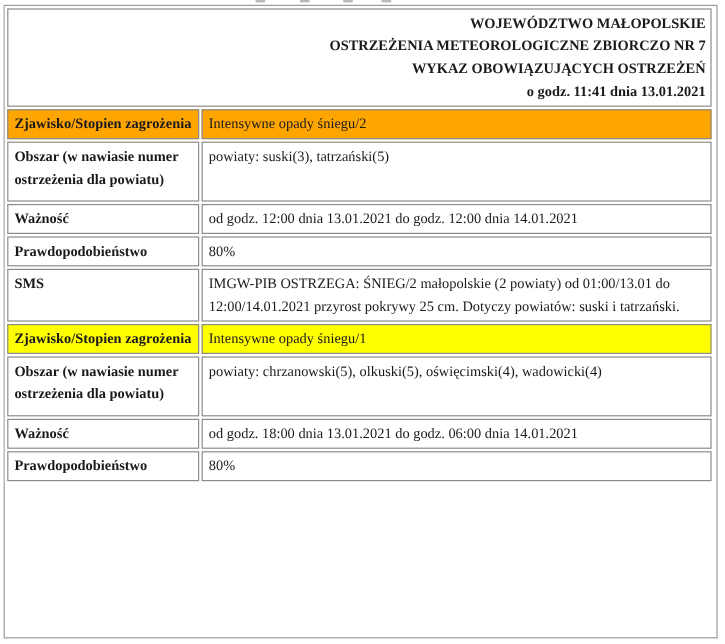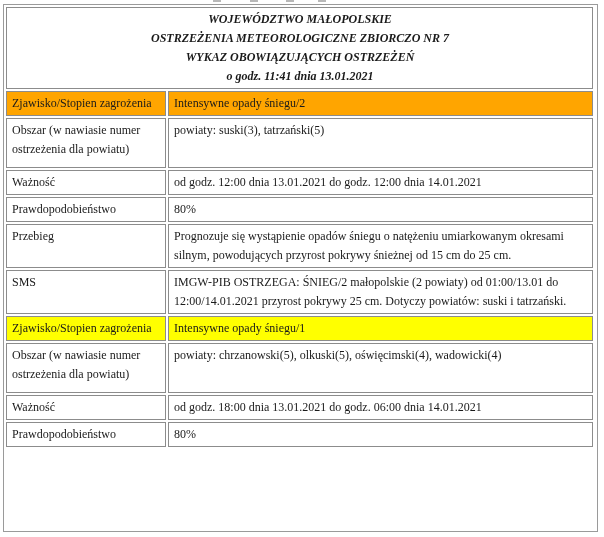--- a/index.html
+++ b/index.html
@@ -12,24 +12,24 @@
   .top-marks span { position: absolute; top: 0; width: 8px; height: 2px; background: #b8b8b8; }
   table.warn {
     position: absolute; left: 4px; top: 5px; width: 591px;
     border-collapse: separate; border-spacing: 2px; background: #fff;
   }
   table.warn td {
     border: 1px solid #8c8c8c; padding: 2px 4px 2px 5px; font-size: 12px; color: #1a1a1a;
     vertical-align: top; line-height: 19px;
   }
   td.header-cell {
-    text-align: center; color: #c8202a; font-weight: bold; font-size: 14.5px; line-height: 24px;
-    padding: 2px 4px 5px 4px; border-color: #9a9a9a; font-style: italic;
+    text-align: right; color: #c8202a; font-weight: bold; font-size: 14.5px; line-height: 24px;
+    padding: 2px 4px 5px 4px; border-color: #9a9a9a;
   }
-  td.label { width: 149px; font-weight: normal; }
+  td.label { width: 149px; font-weight: bold; }
   td.label.tall { height: 44px; }
   td.orange { background: #ffa500; }
   td.yellow { background: #ffff00; }
   td.val { color: #2a2a2a; }
 </style>
 </head>
 <body>
 
 <div class="top-marks">
   <span style="left:213px"></span>
@@ -61,24 +61,20 @@
   </tr>
   <tr>
     <td class="label">Ważność</td>
     <td class="val">od godz. 12:00 dnia 13.01.2021 do godz. 12:00 dnia 14.01.2021</td>
   </tr>
   <tr>
     <td class="label">Prawdopodobieństwo</td>
     <td class="val">80%</td>
   </tr>
   <tr>
-    <td class="label">Przebieg</td>
-    <td class="val">Prognozuje się wystąpienie opadów śniegu o natężeniu umiarkowanym okresami silnym, powodujących przyrost pokrywy śnieżnej od 15 cm do 25 cm.</td>
-  </tr>
-  <tr>
     <td class="label">SMS</td>
     <td class="val">IMGW-PIB OSTRZEGA: ŚNIEG/2 małopolskie (2 powiaty) od 01:00/13.01 do 12:00/14.01.2021 przyrost pokrywy 25 cm. Dotyczy powiatów: suski i tatrzański.</td>
   </tr>
 
   <tr>
     <td class="label yellow">Zjawisko/Stopien zagrożenia</td>
     <td class="val yellow">Intensywne opady śniegu/1</td>
   </tr>
   <tr>
     <td class="label tall">Obszar (w nawiasie numer ostrzeżenia dla powiatu)</td>

